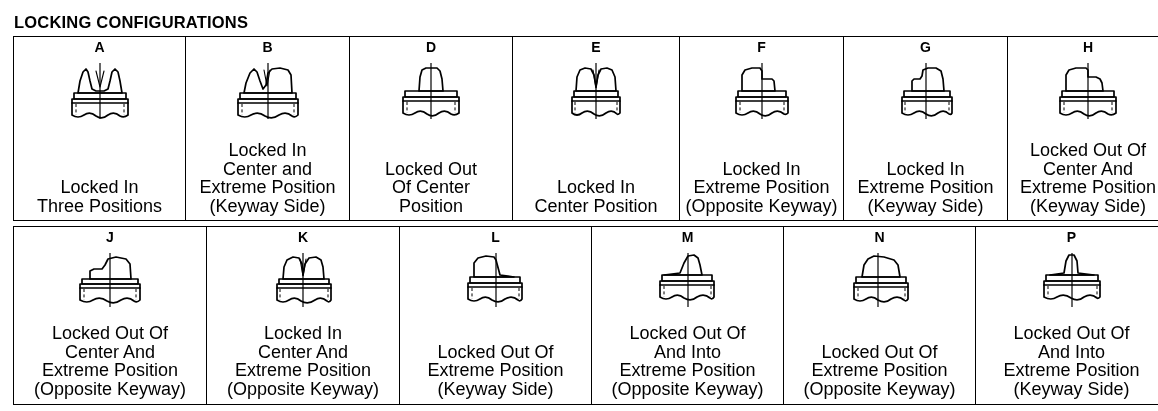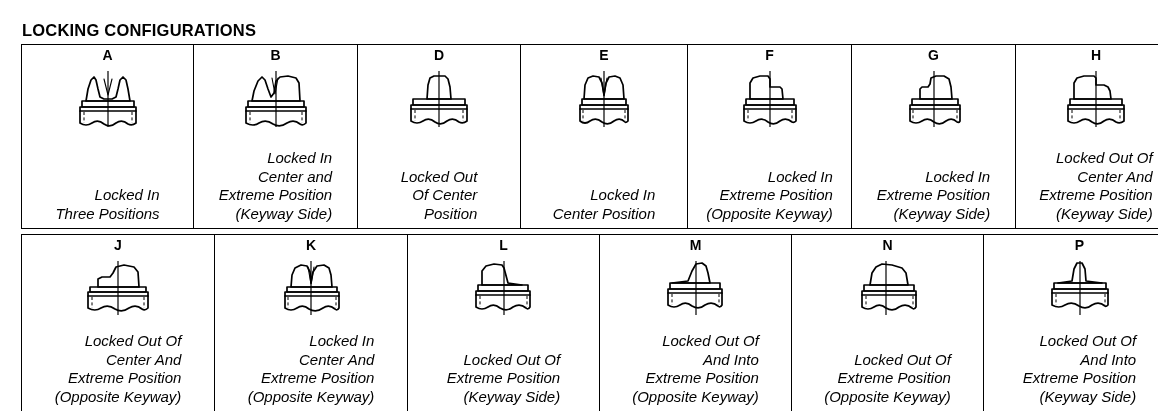--- a/index.html
+++ b/index.html
@@ -13,21 +13,21 @@
     height: 411px;
     font-family: "Liberation Sans", sans-serif;
     color: #000000;
     overflow: hidden;
   }
   #page {
     position: relative;
     width: 1158px;
     height: 324px;
     box-sizing: border-box;
-    padding: 16px;
+    padding: 8px;
   }
   .title {
     font-size: 16.5px;
     font-weight: bold;
     letter-spacing: 0.2px;
     padding: 4px 0 4px 6px;
     line-height: 20px;
     color: #000000;
   }
   .grid-wrap {
@@ -67,26 +67,25 @@
     margin-bottom: 1px;
   }
   .fig {
     display: block;
     margin: 0 auto;
   }
   .fig.r1 { margin-top: 2px; }
   .fig.r2 { margin-top: 4px; }
   .caption {
     margin-top: auto;
-    text-align: right;
-    font-size: 15px;
+    text-align: center;
+    font-size: 18px;
     line-height: 18.5px;
     white-space: pre-line;
     padding-bottom: 1px;
-    font-style: italic;
   }
   .caption.r2 { padding-bottom: 2px; }
   
   .ln { fill: none; stroke: #000000; stroke-width: 1.7; stroke-linejoin: round; stroke-linecap: round; }
   .ln-thin { fill: none; stroke: #000000; stroke-width: 1.1; stroke-linejoin: round; stroke-linecap: round; }
   .ctr { fill: none; stroke: #000000; stroke-width: 1.2; }
   .hid { fill: none; stroke: #000000; stroke-width: 1.0; stroke-dasharray: 3 2.4; }
 </style>
 </head>
 <body>

